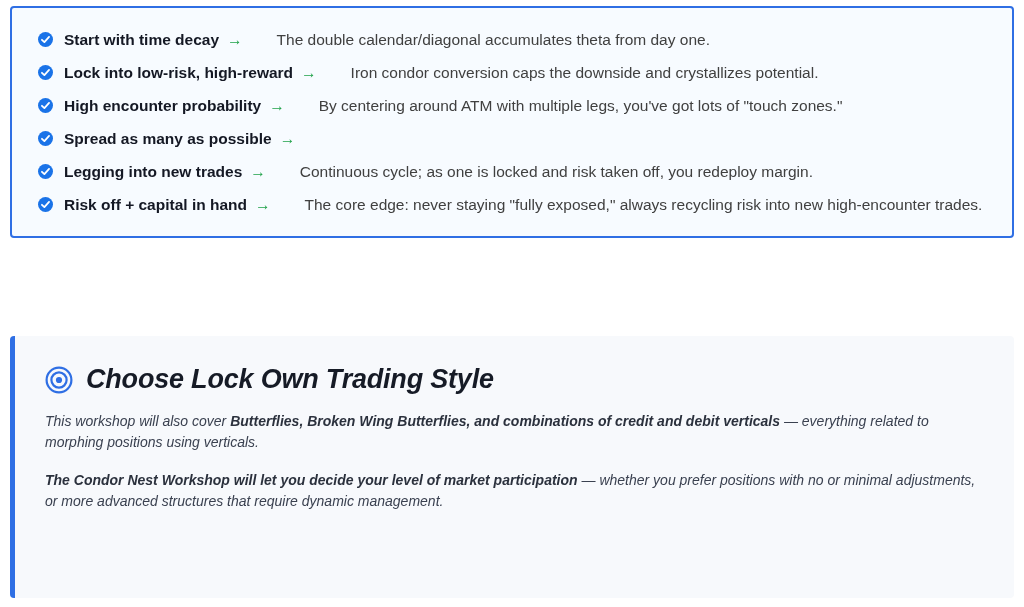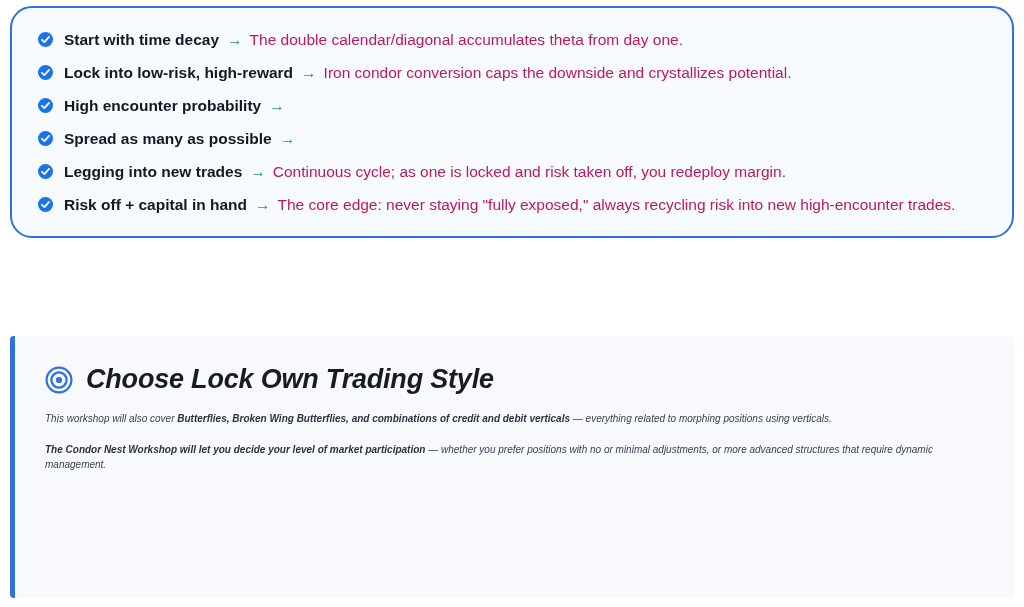--- a/index.html
+++ b/index.html
@@ -23,21 +23,21 @@
 
   
   .benefits-card {
     position: absolute;
     left: 10px;
     top: 6px;
     width: 1004px;
     box-sizing: border-box;
     background: #f7fbff;
     border: 2px solid #2f6fe4;
-    border-radius: 22px;
+    border-radius: 4px;
     padding: 22px 26px 22px 26px;
   }
 
   .benefit-row {
     display: flex;
     align-items: baseline;
     margin-bottom: 14px;
   }
   .benefit-row:last-child {
     margin-bottom: 0;
@@ -63,21 +63,22 @@
   .arrow-icon {
     color: #21a24a;
     font-size: 15.5px;
     font-weight: bold;
     margin: 0 7px 0 8px;
     flex: 0 0 auto;
   }
 
   .benefit-text {
     font-size: 15.5px;
-    color: #be185d;
+    color: #404040;
+    margin-left: 27px;
   }
 
   
   .style-card {
     position: absolute;
     left: 10px;
     top: 336px;
     width: 1004px;
     height: 262px;
     box-sizing: border-box;
@@ -103,21 +104,21 @@
 
   .style-title {
     font-size: 27px;
     font-style: italic;
     font-weight: bold;
     color: #161b26;
     letter-spacing: -0.2px;
   }
 
   .style-para {
-    font-size: 10px;
+    font-size: 14px;
     font-style: italic;
     line-height: 1.52;
     color: #2b313d;
     margin: 0 4px 16px 0;
     max-width: 945px;
   }
   .style-para.last { margin-bottom: 0; }
   .style-para b { font-weight: bold; font-style: italic; }
   .style-para .muted { color: #3a4150; }
 </style>
@@ -154,20 +155,21 @@
 
     <div class="benefit-row">
       <span class="check-icon">
         <svg width="15" height="15" viewBox="0 0 16 16">
             <circle cx="8" cy="8" r="8" fill="#1a73e8"></circle>
             <path d="M4.2 8.3 L6.8 10.8 L11.8 5.2" stroke="#ffffff" stroke-width="1.9" fill="none" stroke-linecap="round" stroke-linejoin="round"></path>
           </svg>
       </span>
       <span class="benefit-label">High encounter probability</span>
       <span class="arrow-icon">→</span>
+      <span class="benefit-text">By centering around ATM with multiple legs, you've got lots of "touch zones."</span>
     </div>
 
     <div class="benefit-row">
       <span class="check-icon">
         <svg width="15" height="15" viewBox="0 0 16 16">
             <circle cx="8" cy="8" r="8" fill="#1a73e8"></circle>
             <path d="M4.2 8.3 L6.8 10.8 L11.8 5.2" stroke="#ffffff" stroke-width="1.9" fill="none" stroke-linecap="round" stroke-linejoin="round"></path>
           </svg>
       </span>
       <span class="benefit-label">Spread as many as possible</span>

